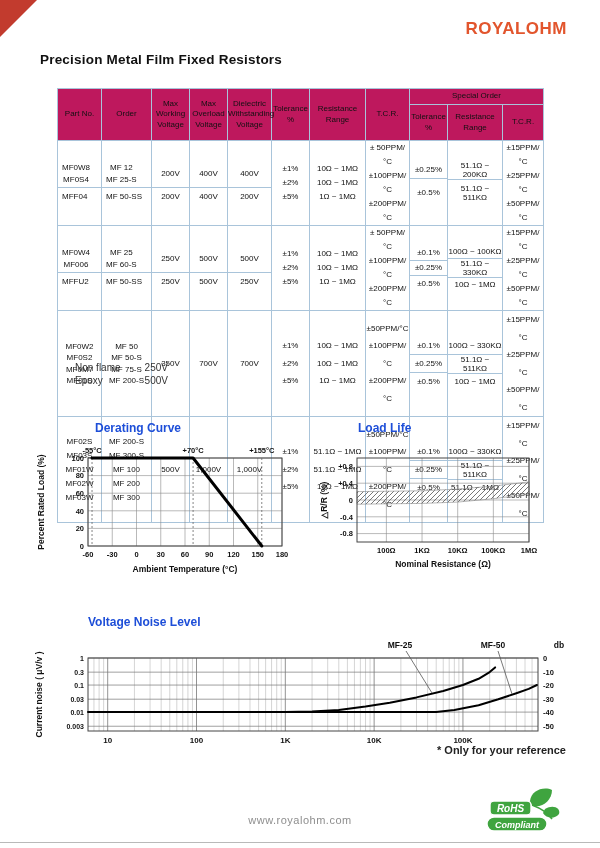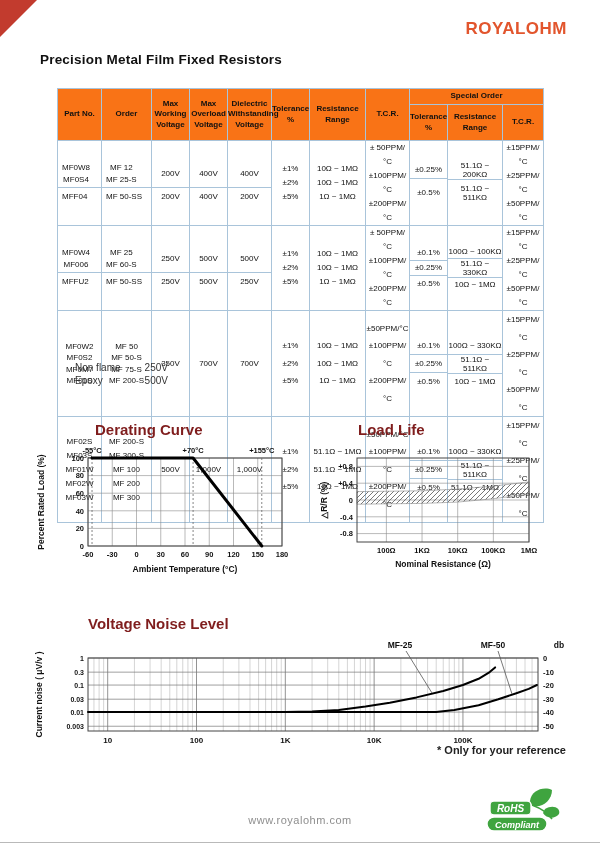--- a/index.html
+++ b/index.html
@@ -10,21 +10,21 @@
   border-top:37px solid #C23B2E;border-right:37px solid transparent}
 
 .brand{position:absolute;top:19px;right:33px;font-size:17px;font-weight:bold;
   color:#E2552D;letter-spacing:.5px}
 .page-title{position:absolute;left:40px;top:52px;font-size:13.5px;font-weight:bold;letter-spacing:.2px;color:#111}
 
 
 .spec-table{position:absolute;left:57px;top:88px;width:486px;border-collapse:collapse;
   table-layout:fixed;font-size:8px;color:#111}
 .spec-table th,.spec-table td{border:1px solid #A9C4DA;text-align:center;vertical-align:middle;padding:0}
-.spec-table th{background:#f97316;font-weight:bold;white-space:pre-line;line-height:10.5px}
+.spec-table th{background:#be185d;font-weight:normal;white-space:pre-line;line-height:10.5px}
 tr.hdr1 th{height:16px}
 tr.hdr2 th{height:36px}
 tr.h46>td{height:46px}
 tr.h54>td{height:54px}
 .tdstack{padding:0}
 .stack{display:flex;flex-direction:column}
 .s46{height:45px}
 .s54{height:53px}
 .sub{flex:1;display:flex;align-items:center;justify-content:center;border-bottom:1px solid #A9C4DA}
 .sub:last-child{border-bottom:0}
@@ -37,21 +37,21 @@
 .xtight{line-height:14px}
 .spread14{line-height:14px}
 .spread17{line-height:17.5px}
 
 
 .note{position:absolute;left:75px;top:362px;font-size:10px;color:#333}
 .note-tab{display:inline-grid;grid-template-columns:auto auto;column-gap:24px;row-gap:2px;
   vertical-align:top;margin-left:0}
 
 
-.chart-title{position:absolute;font-size:15px;font-weight:bold;color:#7f1d1d}
+.chart-title{position:absolute;font-size:12px;font-weight:bold;color:#1d4ed8}
 svg.chart{position:absolute}
 svg text{font-family:"Liberation Sans",sans-serif;fill:#111}
 .tick{font-size:7.5px;font-weight:bold}
 .xtick{font-size:8px;font-weight:bold}
 .ytick{font-size:7px;font-weight:bold}
 .ytick2{font-size:7.5px;font-weight:bold}
 .axis{font-size:8.5px;font-weight:bold}
 .ann{font-size:7.5px;font-weight:bold}
 .sname{font-size:8.5px;font-weight:bold}
 .ref-note{position:absolute;left:437px;top:744px;font-size:11px;font-weight:bold;color:#222}

